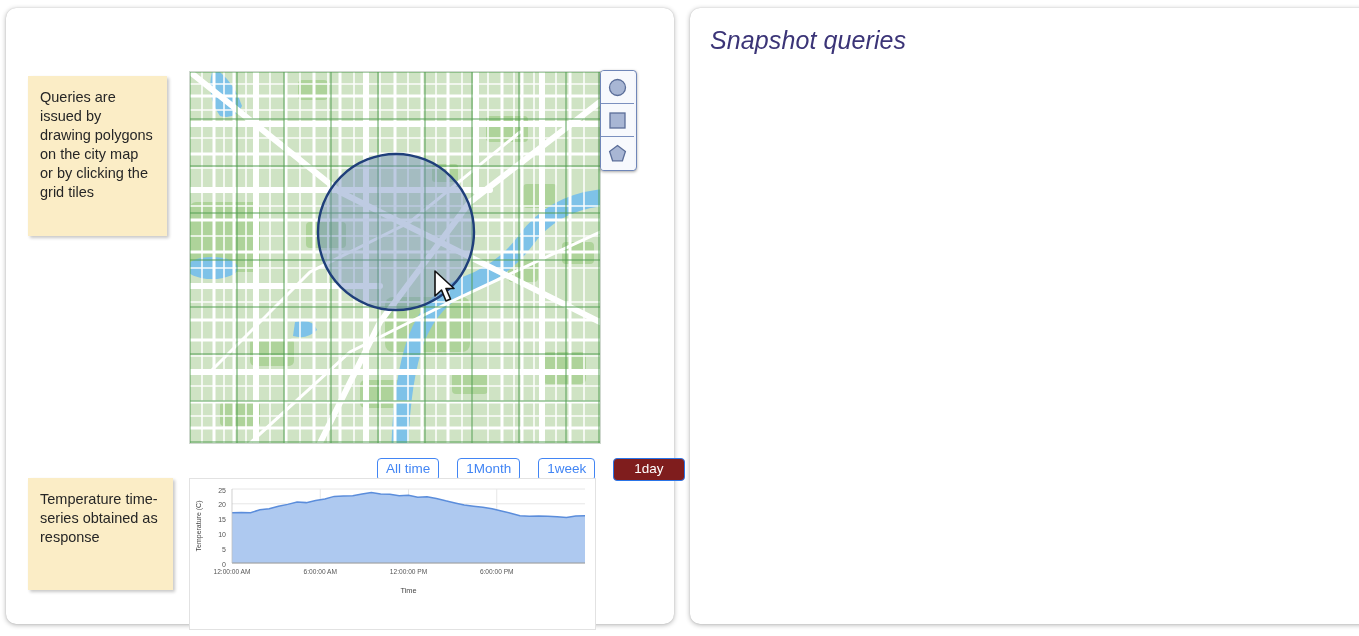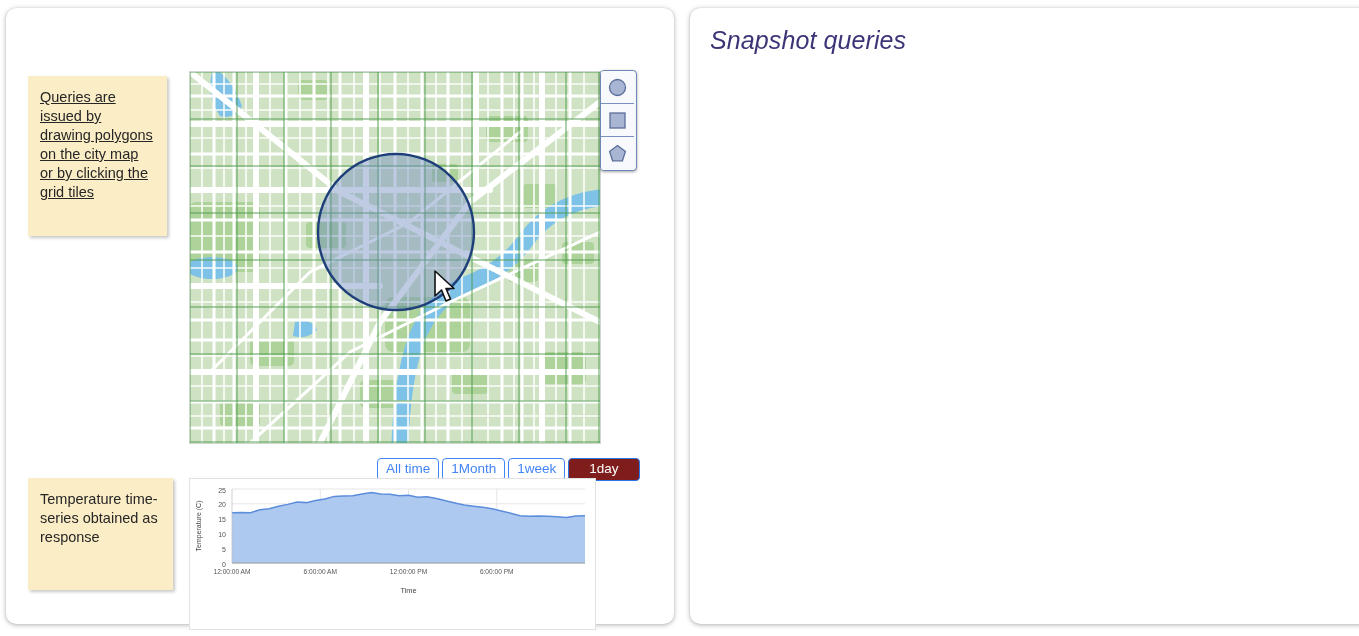--- a/index.html
+++ b/index.html
@@ -44,21 +44,21 @@
   .sticky {
     position: absolute;
     background: #fbedc6;
     color: #262626;
     font-size: 14.5px;
     line-height: 19px;
     padding: 12px 14px 12px 12px;
     box-shadow: 2px 2px 3px rgba(0,0,0,0.22);
     box-sizing: border-box;
   }
-  #note-queries   { left: 22px;  top: 68px;  width: 139px; height: 160px; text-decoration: underline; }
+  #note-queries   { left: 22px;  top: 68px;  width: 139px; height: 160px; }
   #note-timeseries{ left: 22px;  top: 470px; width: 145px; height: 112px; }
 
   
   #map-wrap {
     position: absolute;
     left: 183px;
     top: 63px;
     width: 412px;
     height: 373px;
     overflow: hidden;
@@ -91,21 +91,21 @@
     cursor: pointer;
   }
   .tool-btn:last-child { border-bottom: none; }
 
   
   #range-buttons {
     position: absolute;
     left: 371px;
     top: 450px;
     display: flex;
-    gap: 3px;
+    gap: 18px;
   }
   .range-btn {
     font-size: 13.5px;
     color: #4285f4;
     background: #ffffff;
     border: 1px solid #4285f4;
     border-radius: 4px;
     padding: 3px 8px 4px;
     line-height: 14px;
     cursor: pointer;

